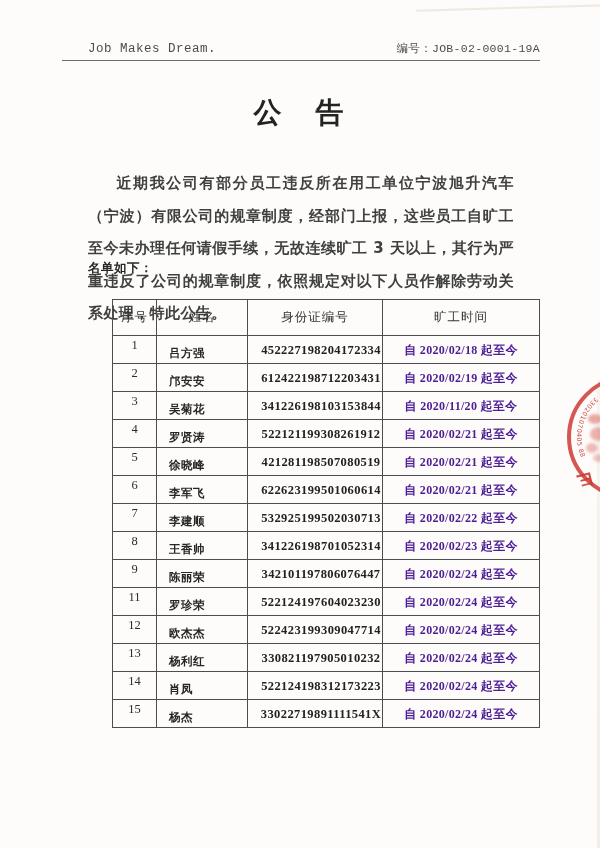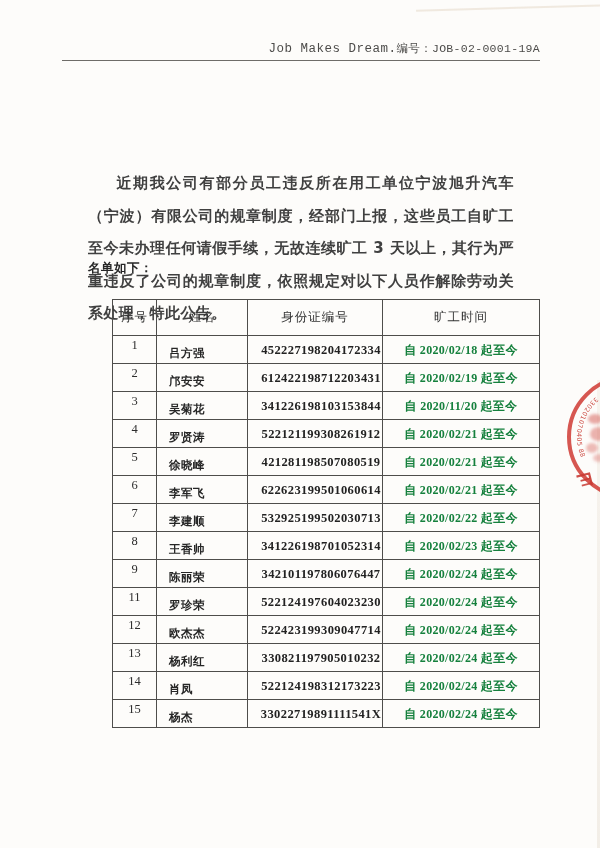--- a/index.html
+++ b/index.html
@@ -13,21 +13,21 @@
     position:absolute;top:7px;right:-6px;width:190px;height:0;
     border-top:2px solid #ece4d8;transform:rotate(-1.6deg);opacity:.8;
   }
   .scan-edge-right{
     position:absolute;top:380px;right:0;width:3px;height:468px;
     background:linear-gradient(to bottom,#f4efe8,#eee8df);opacity:.7;
   }
   
   .hdr{
     position:absolute;left:62px;top:36px;width:478px;height:20px;
-    display:flex;justify-content:flex-end;align-items:flex-end;
+    display:flex;justify-content:space-between;align-items:flex-end;
     border-bottom:1.5px solid #6e6c68;padding-bottom:4px;
     font-family:"Liberation Mono","DejaVu Sans Mono",monospace;
     color:#4d4c4a;
   }
   .hdr-left{font-size:12.5px;letter-spacing:.5px;margin-left:26px;}
   .hdr-right{font-size:11.5px;letter-spacing:.3px;}
   
   .title{
     position:absolute;left:0;top:94px;width:100%;text-align:center;
     font-size:28px;font-weight:700;letter-spacing:3px;color:#232323;
@@ -61,38 +61,39 @@
     font-size:11.5px;font-weight:700;text-align:left;
     vertical-align:bottom;padding:0 0 2px 12px;color:#262626;letter-spacing:.5px;
   }
   td.c-id{
     font-family:"Liberation Serif",serif;font-weight:700;font-size:12.5px;
     text-align:center;vertical-align:bottom;padding:0 0 5px 12px;
     letter-spacing:.4px;color:#222;
   }
   td.c-period{
     font-family:"Liberation Serif",serif;font-weight:700;font-size:12px;
-    text-align:center;vertical-align:middle;padding-top:3px;color:#15803d;letter-spacing:.3px;
+    text-align:center;vertical-align:middle;padding-top:3px;color:#4c1d95;letter-spacing:.3px;
   }
   
   .stamp{position:absolute;left:555px;top:372px;width:45px;height:140px;pointer-events:none;}
 </style>
 </head>
 <body>
 
 <div class="page">
 
   <div class="scan-line-top"></div>
   <div class="scan-edge-right"></div>
 
   <div class="hdr">
     <span class="hdr-left">Job Makes Dream.</span>
     <span class="hdr-right"><span>编号：</span><span>JOB-02-0001-19A</span></span>
   </div>
 
+  <div class="title">公　告</div>
 
   <p class="body-par">近期我公司有部分员工违反所在用工单位宁波旭升汽车（宁波）有限公司的规章制度，经部门上报，这些员工自旷工至今未办理任何请假手续，无故连续旷工 3 天以上，其行为严重违反了公司的规章制度，依照规定对以下人员作解除劳动关系处理，特此公告。</p>
 
   <div class="list-intro">名单如下：</div>
 
   <table class="notice">
     <colgroup>
       <col style="width:44px">
         <col style="width:91px">
         <col style="width:135px">

